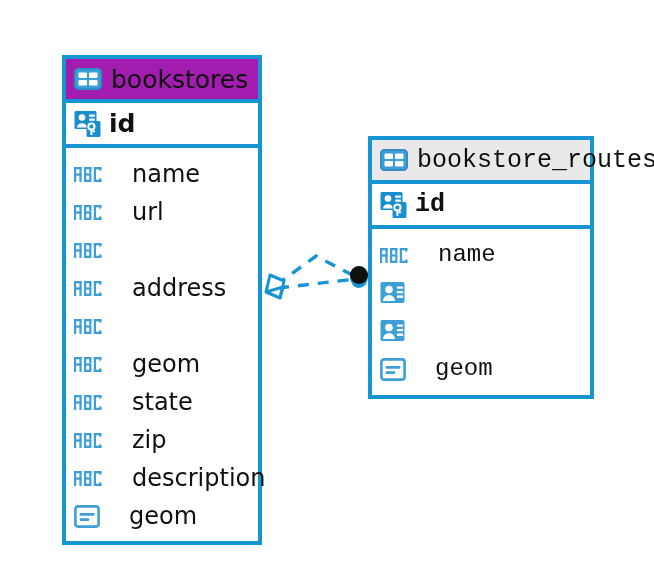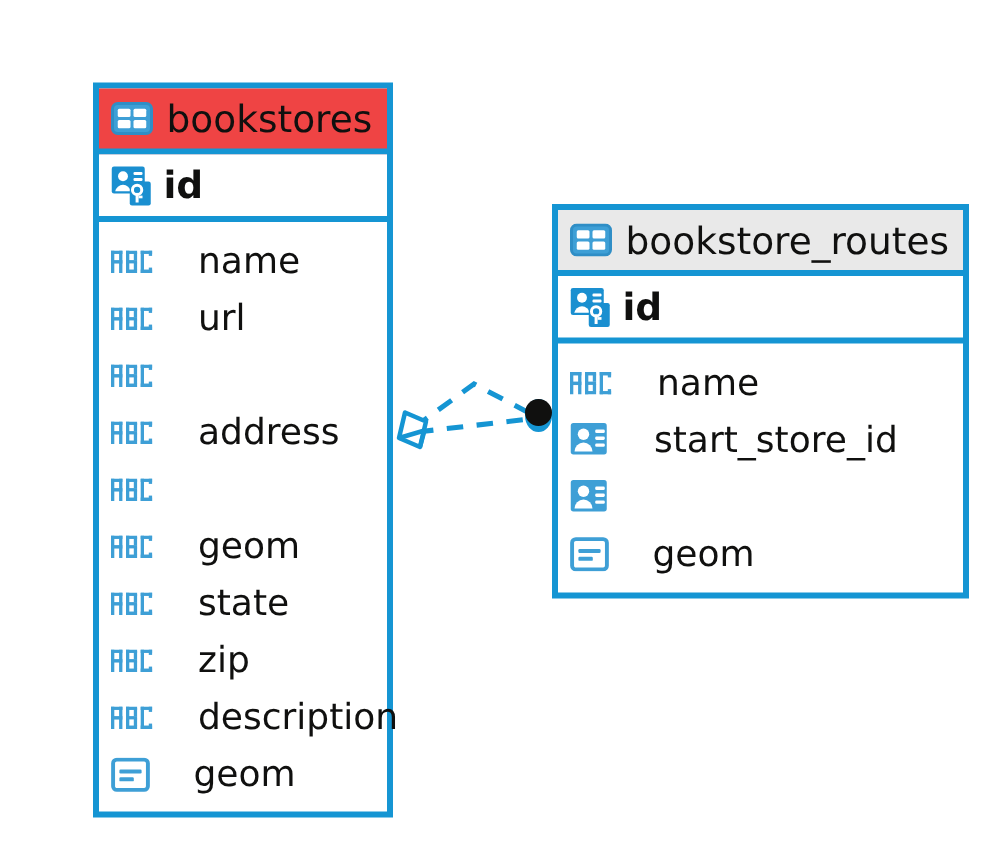--- a/index.html
+++ b/index.html
@@ -29,21 +29,21 @@
   }
 
   .entity-header {
     display: flex;
     align-items: center;
     box-sizing: border-box;
     height: 44px;
     padding: 0 8px;
     border-bottom: 4px solid #1595d3;
   }
-  .entity-header.orange { background: #ef4444; align-items: center; }
+  .entity-header.orange { background: #a21caf; align-items: center; }
   .entity-header.grey   { background: #e9e9e9; }
 
   .entity-title {
     font-size: 25px;
     color: #10100f;
     line-height: 1;
     margin-left: 9px;
     white-space: nowrap;
   }
 
@@ -395,21 +395,21 @@
             <rect x="5.6" y="8" width="14.8" height="2.7" rx="0.8" fill="#3e9fd6"></rect>
             <rect x="5.6" y="13.2" width="9.6" height="2.7" rx="0.8" fill="#3e9fd6"></rect>
           </svg>
         </span>
         <span class="field-label">geom</span>
       </div>
 
     </div>
   </div>
 
-  <div class="entity" style="left:368px; top:136px; width:278px; height:263px;">
+  <div class="entity" style="left:368px; top:136px; width:226px; height:263px;font-family:Liberation Mono, monospace;">
 
     <div class="entity-header grey">
       <span class="icon icon-table">
         <svg viewBox="0 0 28 22" xmlns="http://www.w3.org/2000/svg">
           <rect x="1" y="1" width="26" height="20" rx="3.5" ry="3.5" fill="#3e9fd6" stroke="#2f8ec6" stroke-width="2"></rect>
           <rect x="4.5" y="4.5" width="8.5" height="5.5" rx="1" fill="#ffffff"></rect>
           <rect x="15" y="4.5" width="8.5" height="5.5" rx="1" fill="#ffffff"></rect>
           <rect x="4.5" y="12" width="8.5" height="5.5" rx="1" fill="#ffffff"></rect>
           <rect x="15" y="12" width="8.5" height="5.5" rx="1" fill="#ffffff"></rect>
         </svg>
@@ -466,21 +466,20 @@
         <span class="icon icon-fk">
           <svg viewBox="0 0 27 24" xmlns="http://www.w3.org/2000/svg">
             <rect x="0.5" y="1" width="24" height="21" rx="1.8" fill="#3e9fd6"></rect>
             <circle cx="9" cy="8.5" r="3.8" fill="#ffffff"></circle>
             <path d="M3 20 a6 6 0 0 1 12 0 Z" fill="#ffffff"></path>
             <rect x="16.8" y="5.4" width="6.4" height="2.3" rx="0.9" fill="#ffffff"></rect>
             <rect x="16.8" y="10" width="6.4" height="2.3" rx="0.9" fill="#ffffff"></rect>
             <rect x="16.8" y="14.6" width="6.4" height="2.3" rx="0.9" fill="#ffffff"></rect>
           </svg>
         </span>
-        <span class="field-label">start_store_id</span>
       </div>
 
       <div class="field-row">
         <span class="icon icon-fk">
           <svg viewBox="0 0 27 24" xmlns="http://www.w3.org/2000/svg">
             <rect x="0.5" y="1" width="24" height="21" rx="1.8" fill="#3e9fd6"></rect>
             <circle cx="9" cy="8.5" r="3.8" fill="#ffffff"></circle>
             <path d="M3 20 a6 6 0 0 1 12 0 Z" fill="#ffffff"></path>
             <rect x="16.8" y="5.4" width="6.4" height="2.3" rx="0.9" fill="#ffffff"></rect>
             <rect x="16.8" y="10" width="6.4" height="2.3" rx="0.9" fill="#ffffff"></rect>

